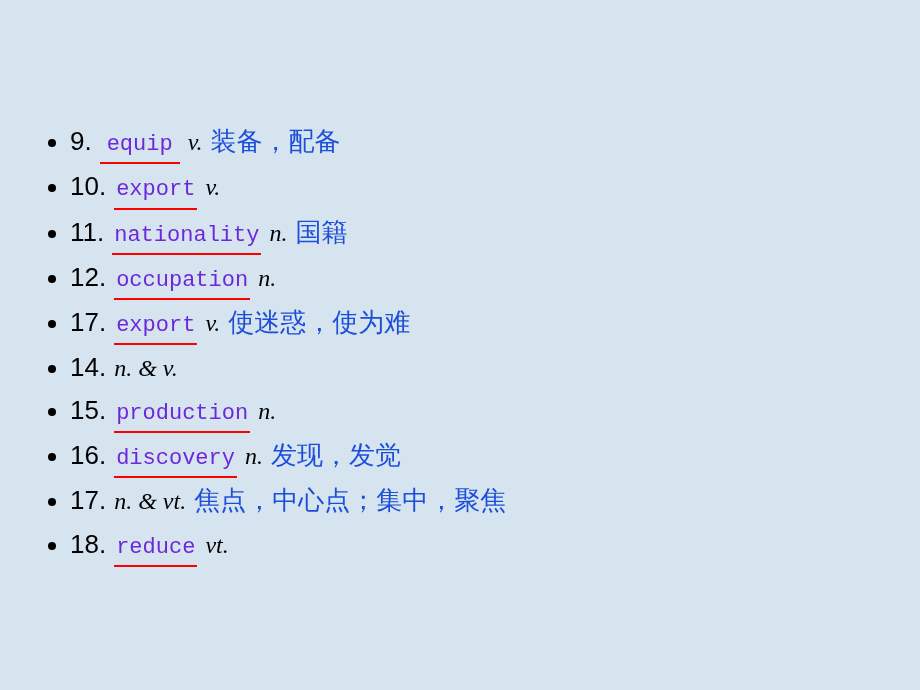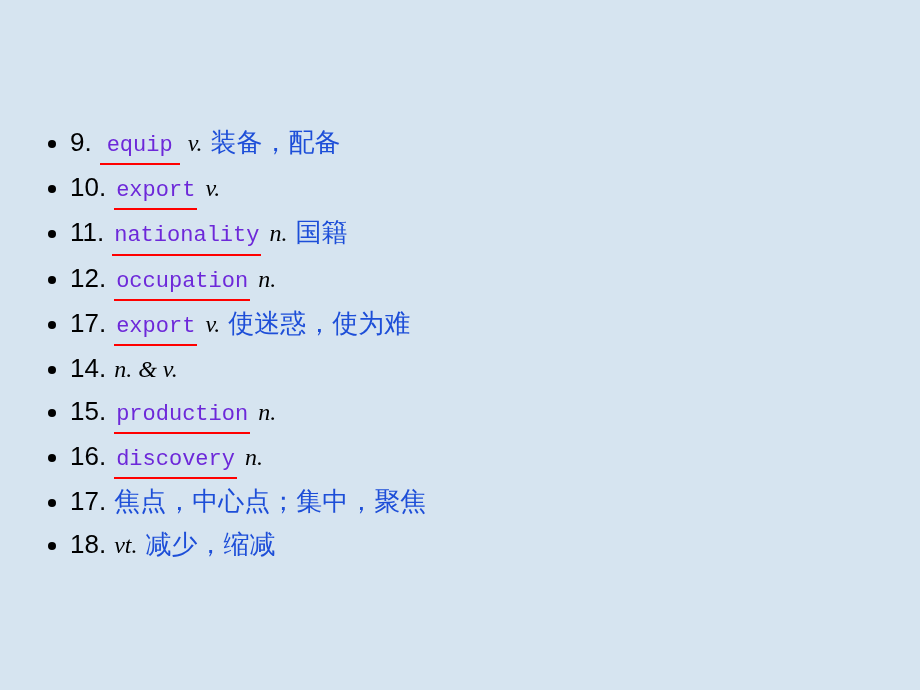--- a/index.html
+++ b/index.html
@@ -113,23 +113,25 @@
       </span></li>
     <li><span class="item-row">
         <span class="num">15.</span>
         <span class="word">production</span>
         <span class="pos">n.</span>
       </span></li>
     <li><span class="item-row">
         <span class="num">16.</span>
         <span class="word">discovery</span>
         <span class="pos">n.</span>
+        <span class="definition">发现，发觉</span>
       </span></li>
     <li><span class="item-row">
         <span class="num">17.</span>
+        <span class="pos">n. &amp; vt.</span>
         <span class="definition">焦点，中心点；集中，聚焦</span>
       </span></li>
     <li><span class="item-row">
         <span class="num">18.</span>
+        <span class="word">reduce</span>
         <span class="pos">vt.</span>
-        <span class="definition">减少，缩减</span>
       </span></li>
   </ul>
 
 </body></html>

